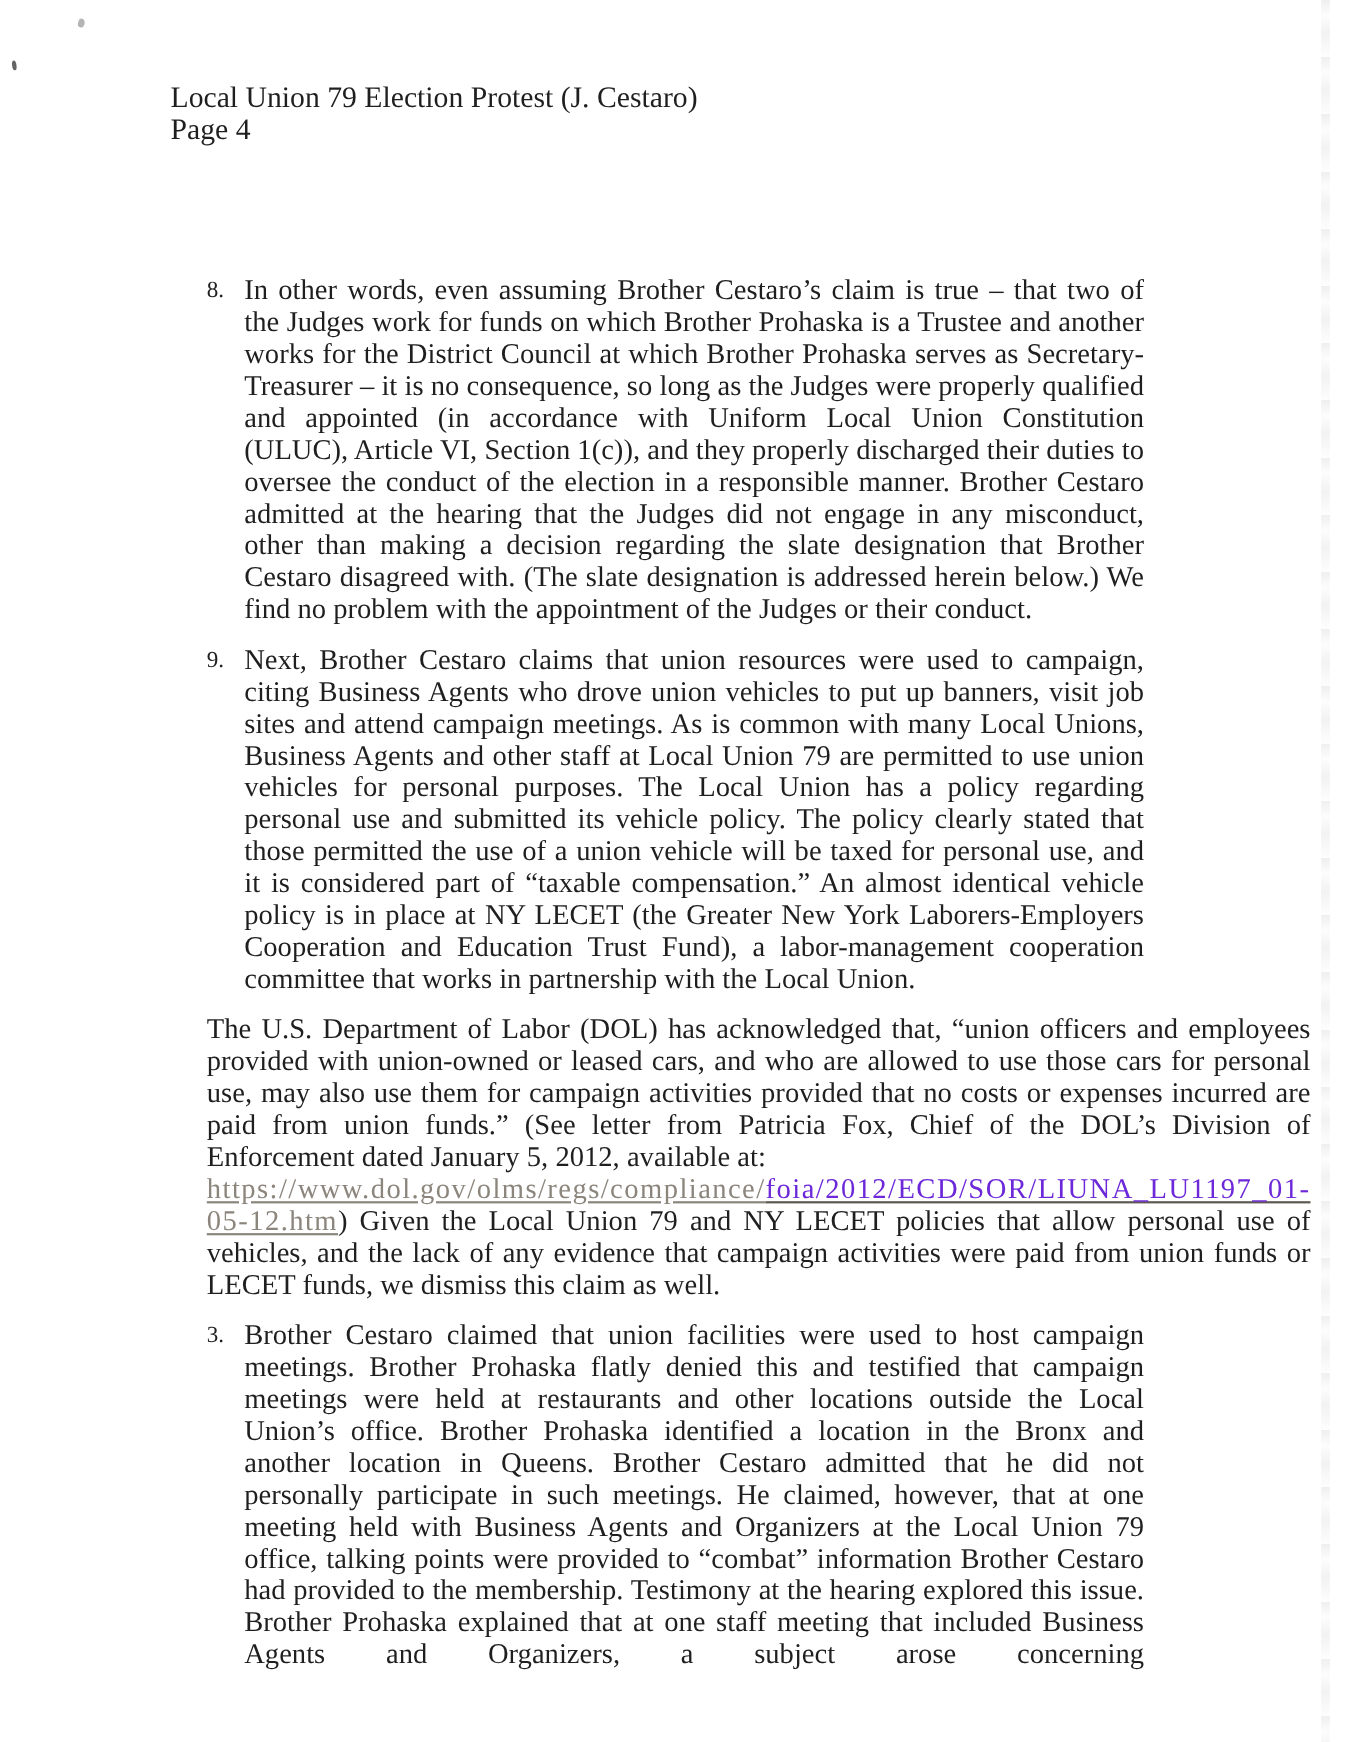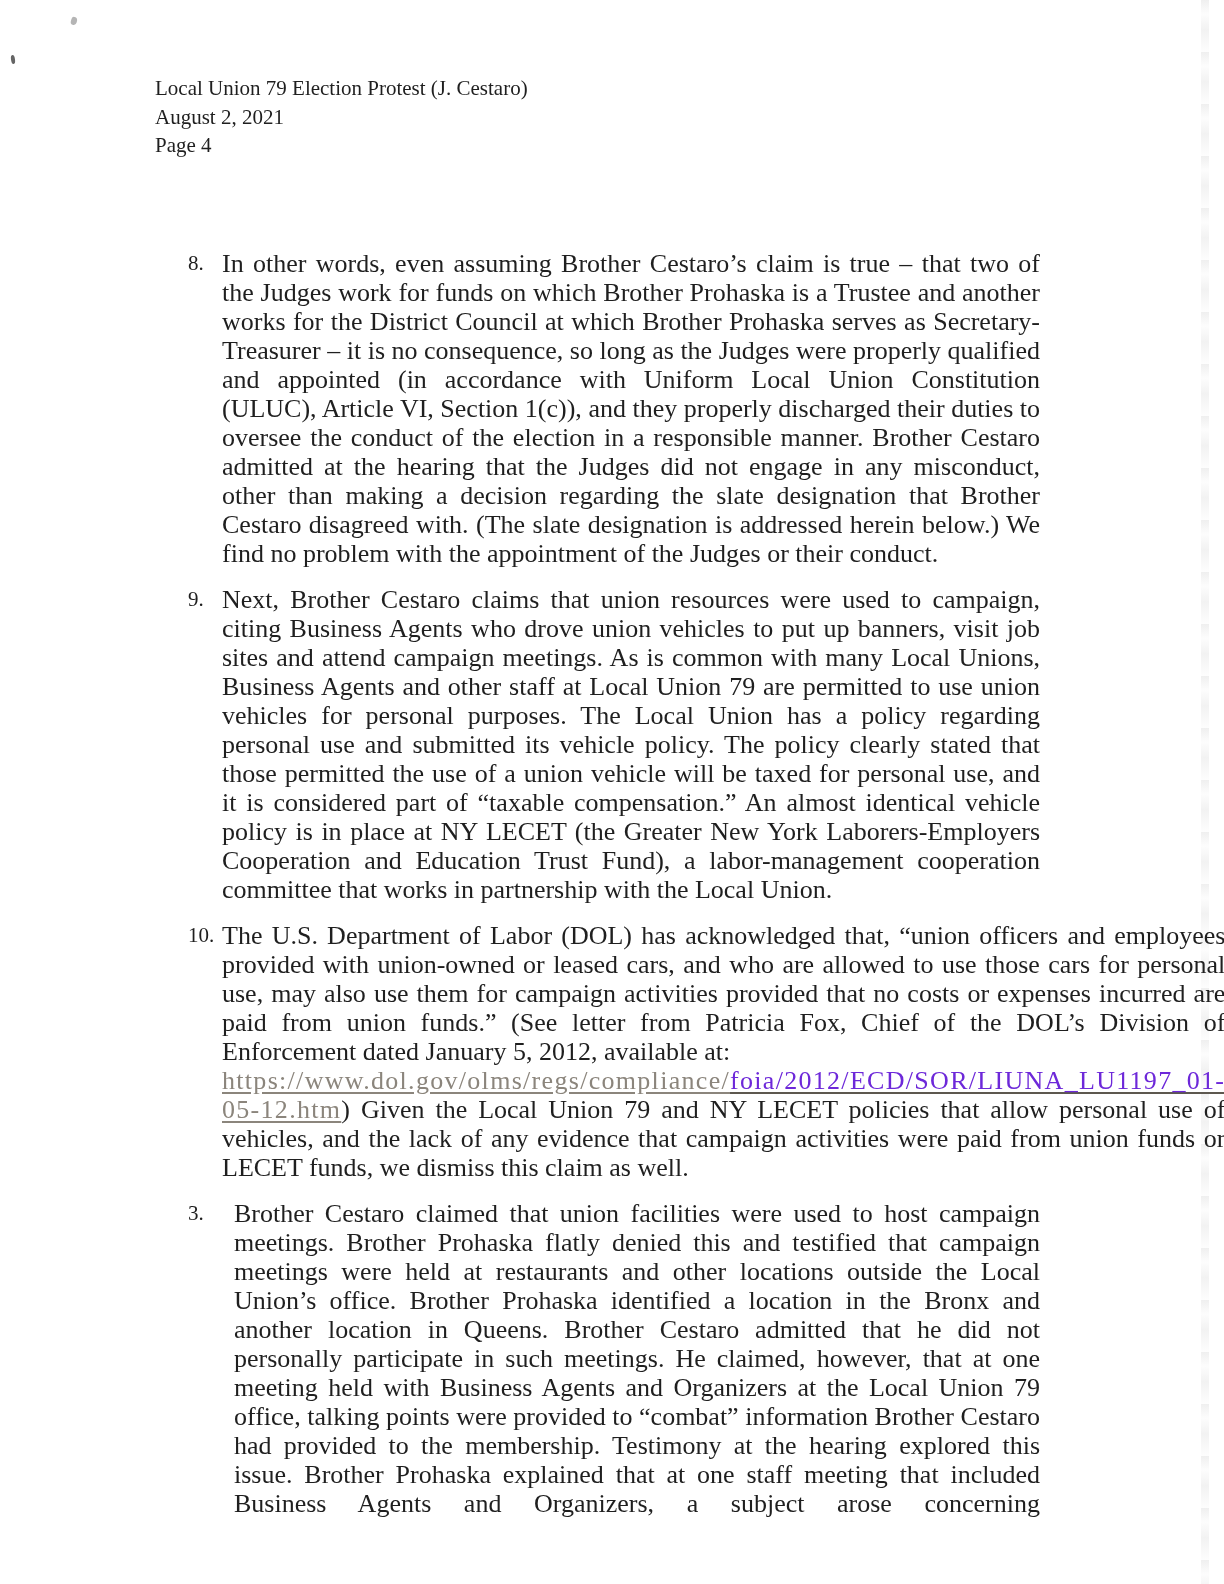--- a/index.html
+++ b/index.html
@@ -45,21 +45,21 @@
     left: 11px; top: 55px;
     width: 4px; height: 9px;
     background: rgba(50,50,50,0.75);
     border-radius: 50%;
     transform: rotate(-8deg);
   }
   .header {
     position: absolute;
     left: 155px;
     top: 74px;
-    font-size: 21px;
+    font-size: 27px;
     line-height: 28.5px;
     white-space: nowrap;
   }
   .content {
     position: absolute;
     left: 188px;
     top: 249px;
     width: 852px;
   }
   .para {
@@ -73,21 +73,20 @@
     line-height: 29px;
   }
   .ptext {
     flex: 1;
     font-size: 26px;
     line-height: 29px;
     text-align: justify;
   }
   .ptext.justify-last {
     text-align-last: justify;
-    margin-left: 12px;
   }
   .link {
     text-decoration: underline;
     text-underline-offset: 3px;
     letter-spacing: 1.3px;
   }
   .link-gray {
     color: #8b857c;
     text-decoration-color: #8b857c;
     margin-top: 17px;
@@ -101,38 +100,36 @@
 <body>
 
 <div class="page">
 
   <div class="artifact-strip"></div>
   <div class="speck-a"></div>
   <div class="speck-b"></div>
 
   <div class="header">
     <div>Local Union 79 Election Protest (J. Cestaro)</div>
-    <div>August 2, 2021</div>
     <div>Page 4</div>
   </div>
 
   <div class="content">
 
     <div class="para">
       <span class="num">8.</span>
       <div class="ptext">In other words, even assuming Brother Cestaro’s claim is true – that two of the Judges work for funds on which Brother Prohaska is a Trustee and another works for the District Council at which Brother Prohaska serves as Secretary-Treasurer – it is no consequence, so long as the Judges were properly qualified and appointed (in accordance with Uniform Local Union Constitution (ULUC), Article VI, Section 1(c)), and they properly discharged their duties to oversee the conduct of the election in a responsible manner.  Brother Cestaro admitted at the hearing that the Judges did not engage in any misconduct, other than making a decision regarding the slate designation that Brother Cestaro disagreed with.  (The slate designation is addressed herein below.)  We find no problem with the appointment of the Judges or their conduct.</div>
     </div>
 
     <div class="para">
       <span class="num">9.</span>
       <div class="ptext">Next, Brother Cestaro claims that union resources were used to campaign, citing Business Agents who drove union vehicles to put up banners, visit job sites and attend campaign meetings.  As is common with many Local Unions, Business Agents and other staff at Local Union 79 are permitted to use union vehicles for personal purposes.  The Local Union has a policy regarding personal use and submitted its vehicle policy.  The policy clearly stated that those permitted the use of a union vehicle will be taxed for personal use, and it is considered part of “taxable compensation.”  An almost identical vehicle policy is in place at NY LECET (the Greater New York Laborers-Employers Cooperation and Education Trust Fund), a labor-management cooperation committee that works in partnership with the Local Union.</div>
     </div>
 
     <div class="para">
-      <span class="num">10.</span>
       <div class="ptext"><span>The U.S. Department of Labor (DOL) has acknowledged that, “union officers and employees provided with union-owned or leased cars, and who are allowed to use those cars for personal use, may also use them for campaign activities provided that no costs or expenses incurred are paid from union funds.”  (See letter from Patricia Fox, Chief of the DOL’s Division of Enforcement dated January 5, 2012, available at:</span><br><span class="link link-gray">https://www.dol.gov/olms/regs/compliance/</span><span class="link link-dark">foia/2012/ECD/SOR/LIUNA_LU1197_01-</span><br><span class="link link-gray">05-12.htm</span><span>)  Given the Local Union 79 and NY LECET policies that allow personal use of vehicles, and the lack of any evidence that campaign activities were paid from union funds or LECET funds, we dismiss this claim as well.</span></div>
     </div>
 
     <div class="para">
       <span class="num">3.</span>
       <div class="ptext justify-last">Brother Cestaro claimed that union facilities were used to host campaign meetings.  Brother Prohaska flatly denied this and testified that campaign meetings were held at restaurants and other locations outside the Local Union’s office.  Brother Prohaska identified a location in the Bronx and another location in Queens.  Brother Cestaro admitted that he did not personally participate in such meetings.  He claimed, however, that at one meeting held with Business Agents and Organizers at the Local Union 79 office, talking points were provided to “combat” information Brother Cestaro had provided to the membership.  Testimony at the hearing explored this issue.  Brother Prohaska explained that at one staff meeting that included Business Agents and Organizers, a subject arose concerning</div>
     </div>
 
   </div>
 

